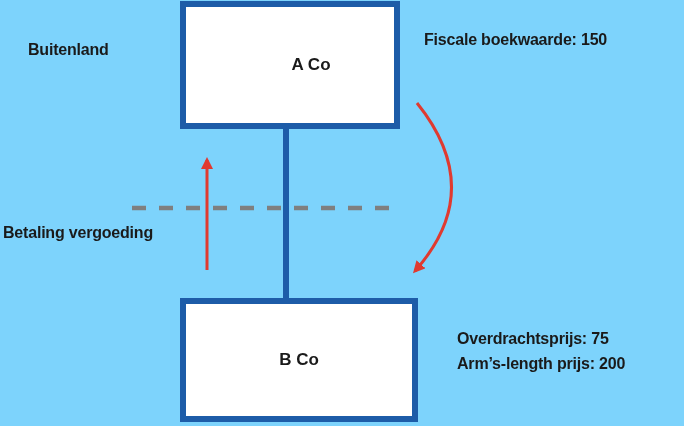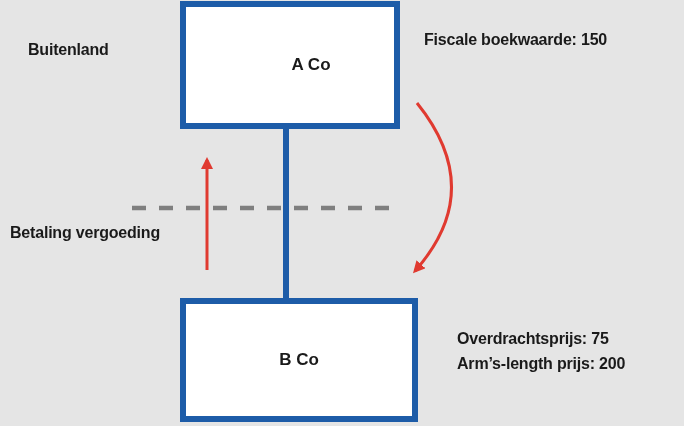--- a/index.html
+++ b/index.html
@@ -4,21 +4,21 @@
 <style>
   html, body {
     margin: 0;
     padding: 0;
     background: #ffffff;
   }
   .canvas {
     position: relative;
     width: 684px;
     height: 426px;
-    background: #e5e5e5;
+    background: #7dd3fc;
     overflow: hidden;
     font-family: "Liberation Sans", sans-serif;
     color: var(--text-color, #1a1a1a);
   }
   .abs { position: absolute; }
   .label {
     font-size: 16px;
     font-weight: 700;
     white-space: nowrap;
     letter-spacing: -0.2px;
@@ -33,21 +33,21 @@
     font-size: 17px;
     font-weight: 700;
   }
   #box-a { left: 180px; top: 1px;   width: 220px; height: 128px; padding-left: 42px; }
   #box-b { left: 180px; top: 298px; width: 238px; height: 124px; }
 
   #label-buitenland { left: 28px;  top: 41px;  }
   #label-nederland  { left: 28px;  top: 325px; }
   #txt-fiscale      { left: 424px; top: 31px;  }
   #txt-levering     { left: 450px; top: 95px;  }
-  #txt-betaling     { left: 10px;   top: 224px; }
+  #txt-betaling     { left: 3px;   top: 224px; }
   #txt-prices       { left: 457px; top: 326px; line-height: 25px; }
 
   svg.overlay {
     position: absolute;
     left: 0; top: 0;
     width: 684px; height: 426px;
     pointer-events: none;
   }
   .stroke-blue { stroke: var(--box-blue, #1d5ca8); }
   .stroke-gray { stroke: var(--divider-gray, #7f7f7f); }

